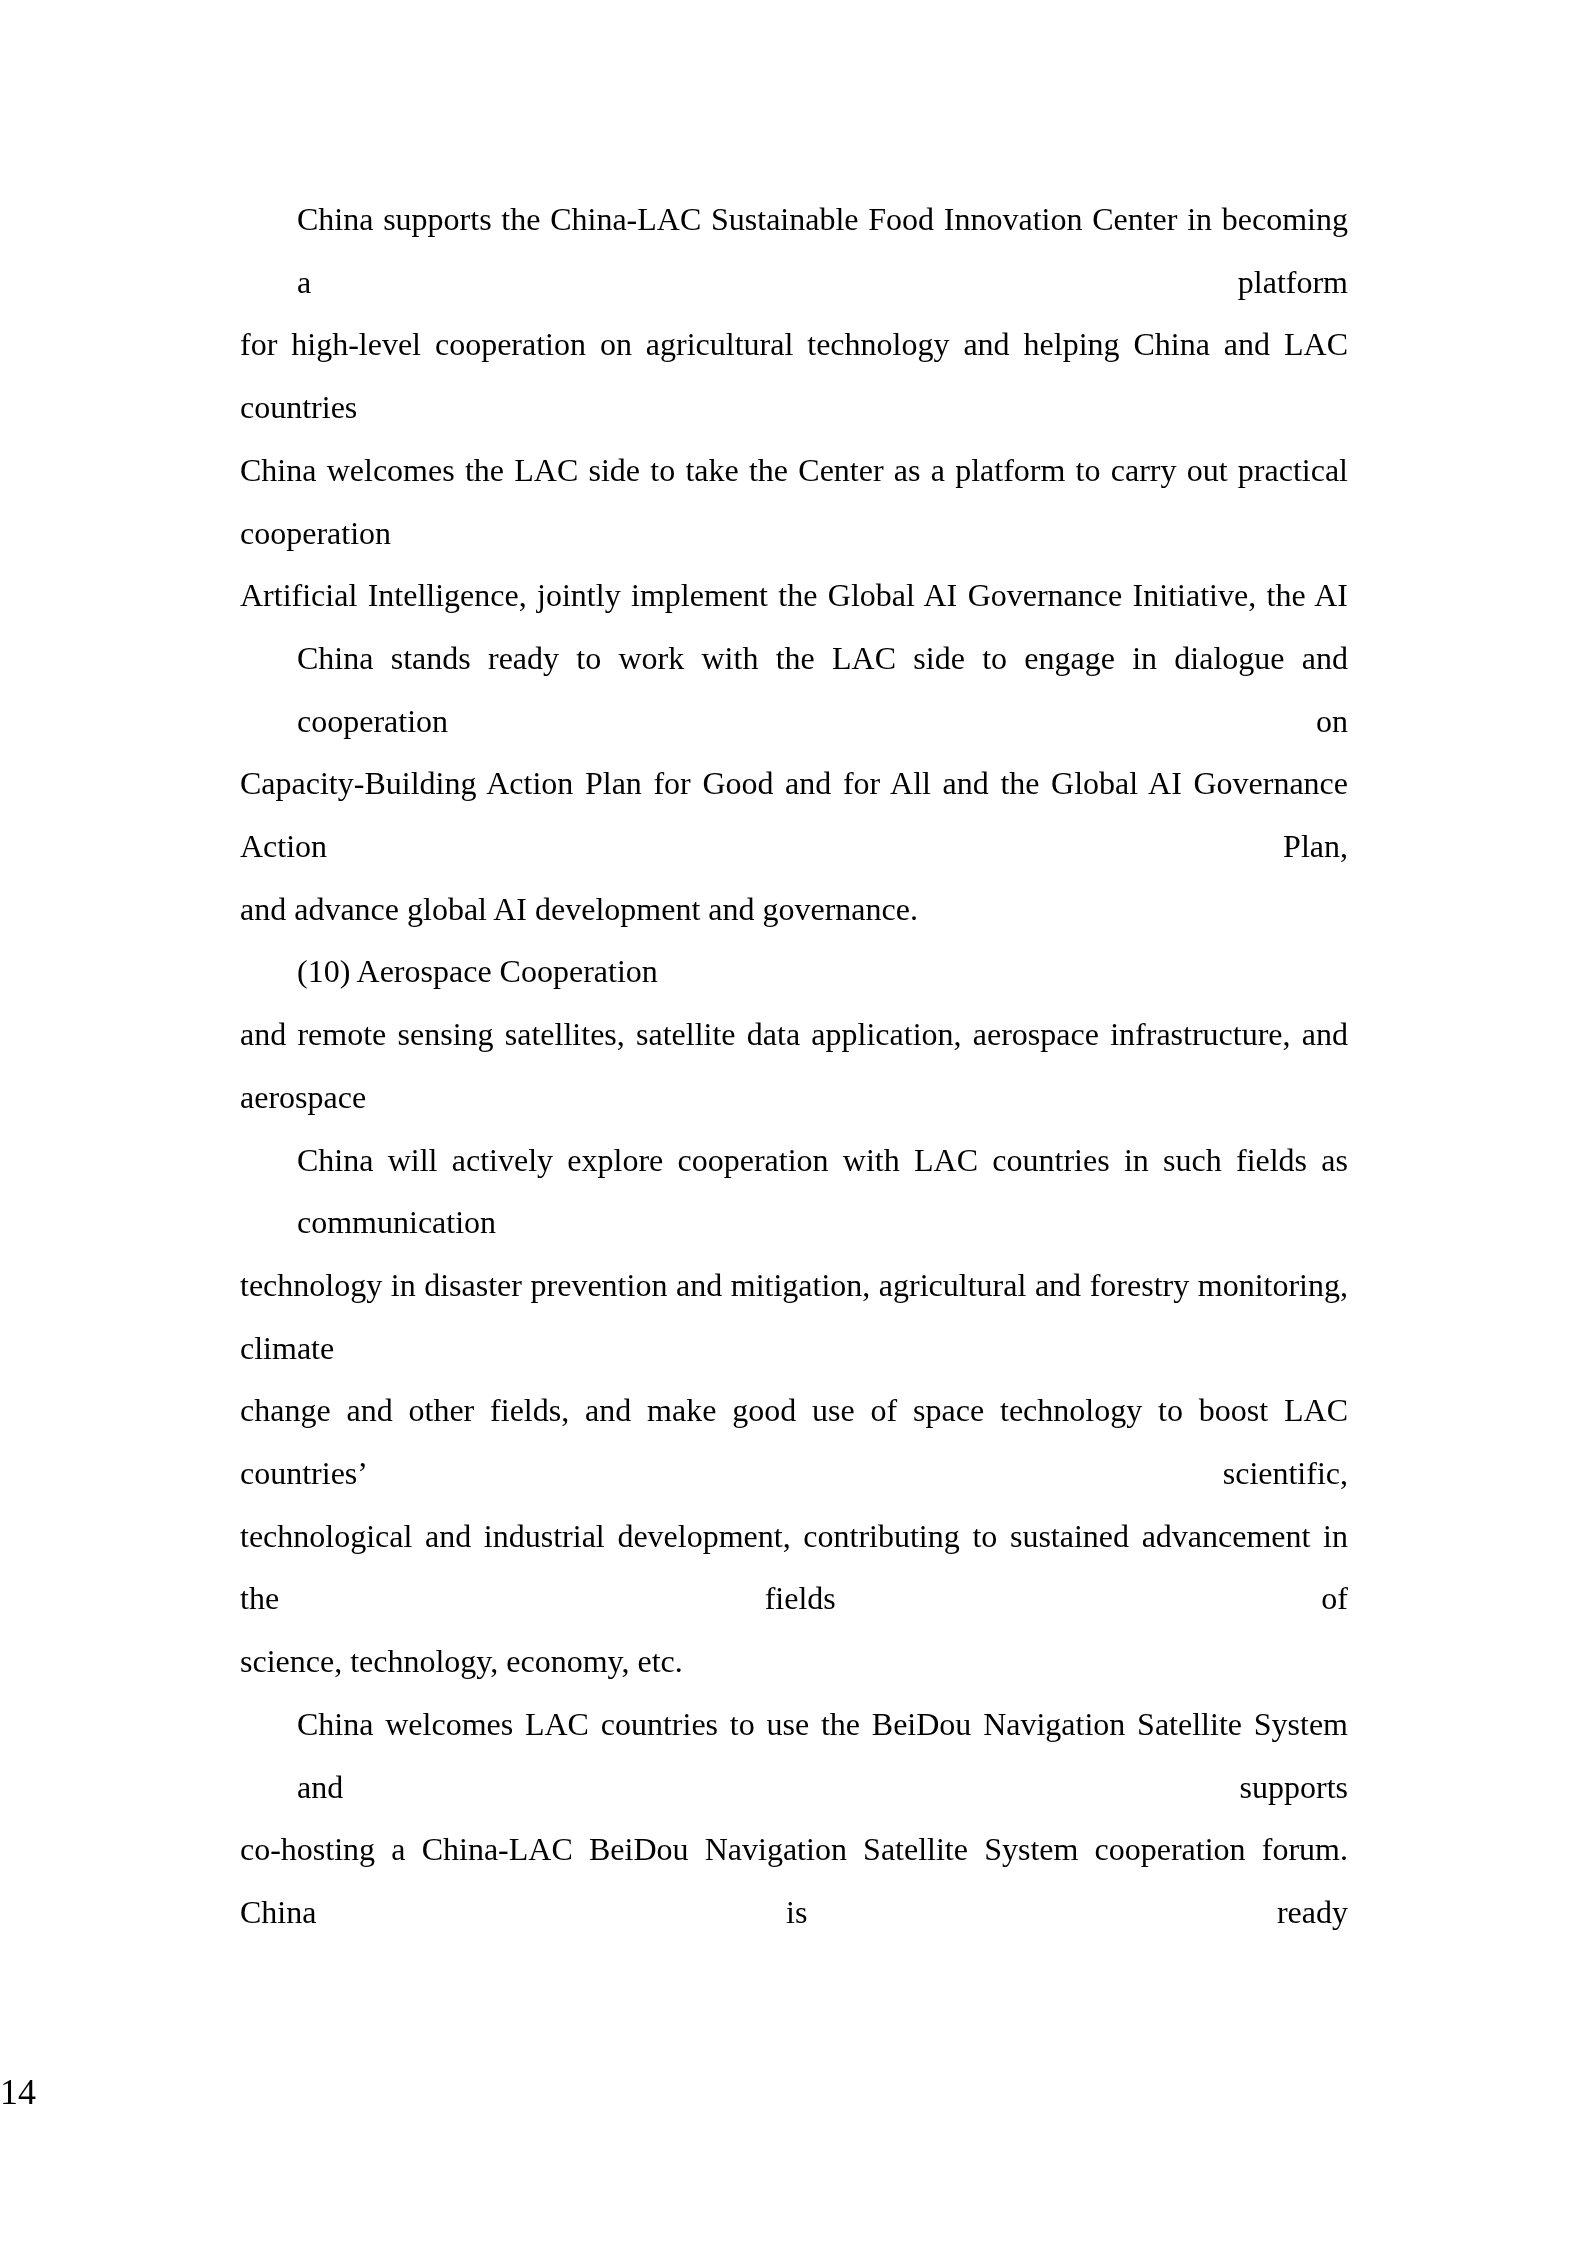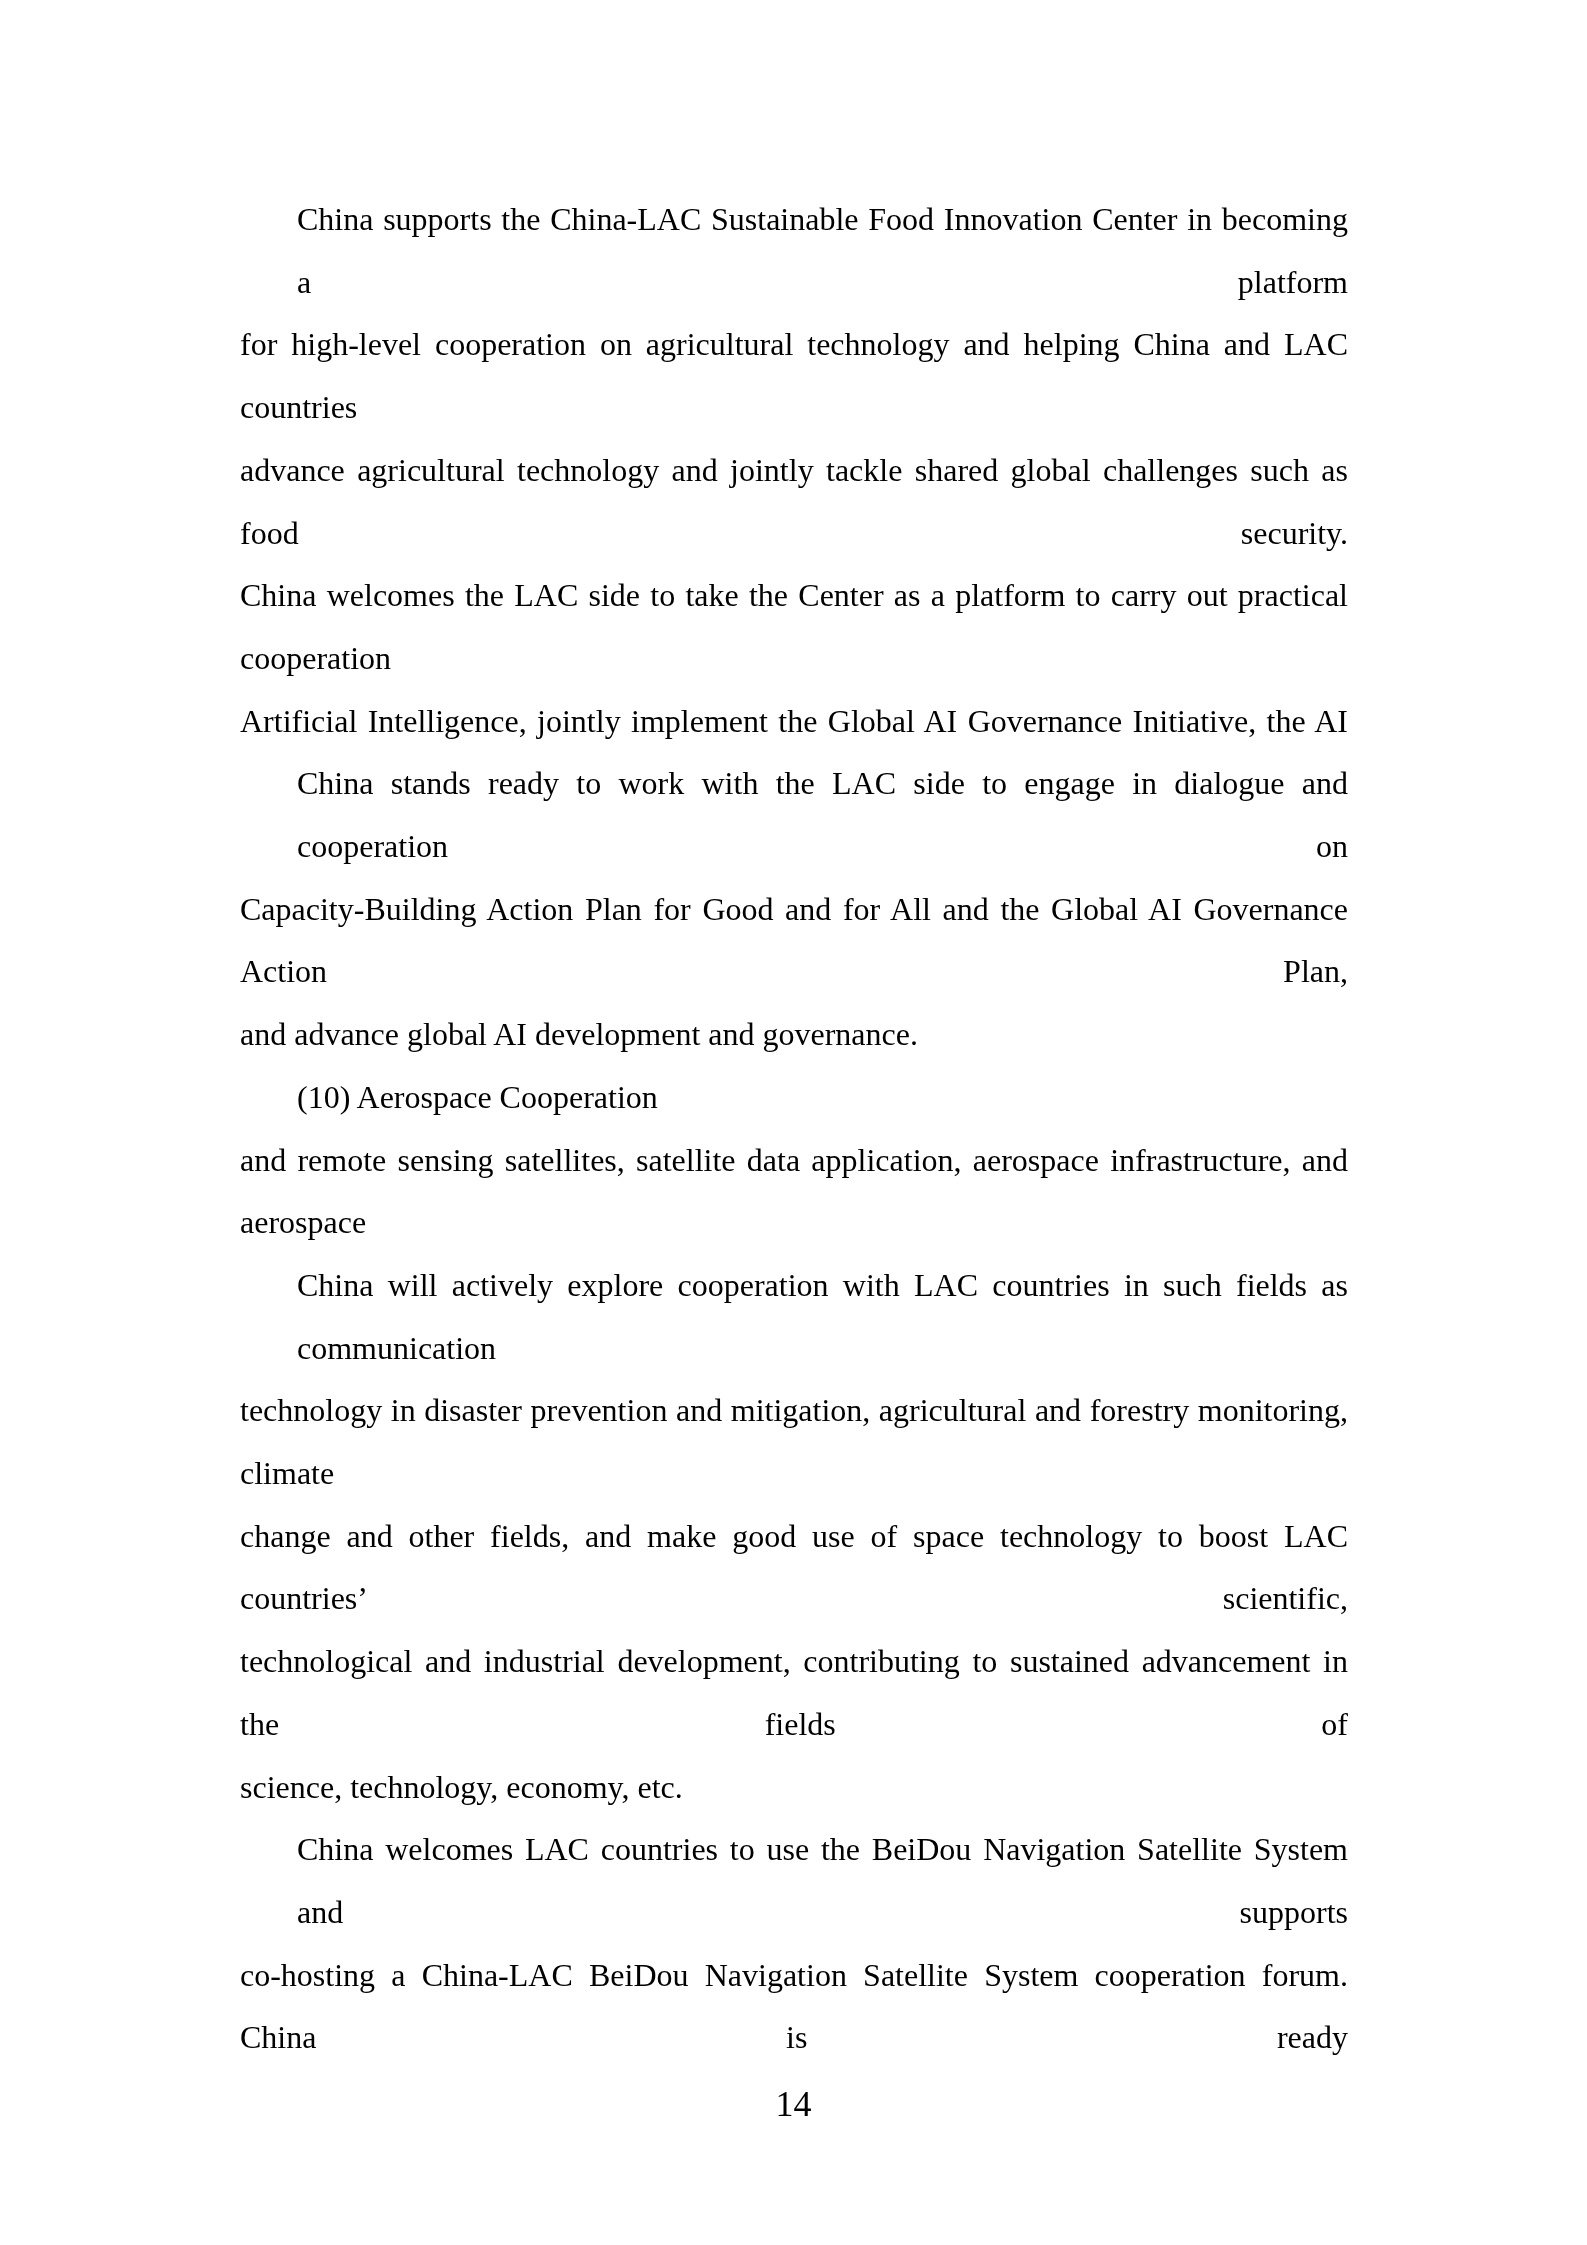--- a/index.html
+++ b/index.html
@@ -33,34 +33,32 @@
     text-align-last: justify;
   }
   .line.indent {
     padding-left: 57px;
   }
   .page-number {
     position: absolute;
     top: 2074px;
     left: 0;
     width: 100%;
-    text-align: center;
+    text-align: left;
     font-size: 36px;
     line-height: 1;
-    margin-top: 12px;
   }
 </style>
 </head>
 <body>
 
 <div class="page">
   <div class="textblock">
       <div class="line fill indent">China supports the China-LAC Sustainable Food Innovation Center in becoming a platform</div>
       <div class="line fill">for high-level cooperation on agricultural technology and helping China and LAC countries</div>
-      <div class="line fill">advance agricultural technology and jointly tackle shared global challenges such as food security.</div>
       <div class="line fill">China welcomes the LAC side to take the Center as a platform to carry out practical cooperation</div>
       <div class="line fill">Artificial Intelligence, jointly implement the Global AI Governance Initiative, the AI</div>
       <div class="line fill indent">China stands ready to work with the LAC side to engage in dialogue and cooperation on</div>
       <div class="line fill">Capacity-Building Action Plan for Good and for All and the Global AI Governance Action Plan,</div>
       <div class="line">and advance global AI development and governance.</div>
       <div class="line indent">(10) Aerospace Cooperation</div>
       <div class="line fill">and remote sensing satellites, satellite data application, aerospace infrastructure, and aerospace</div>
       <div class="line fill indent">China will actively explore cooperation with LAC countries in such fields as communication</div>
       <div class="line fill">technology in disaster prevention and mitigation, agricultural and forestry monitoring, climate</div>
       <div class="line fill">change and other fields, and make good use of space technology to boost LAC countries’ scientific,</div>

